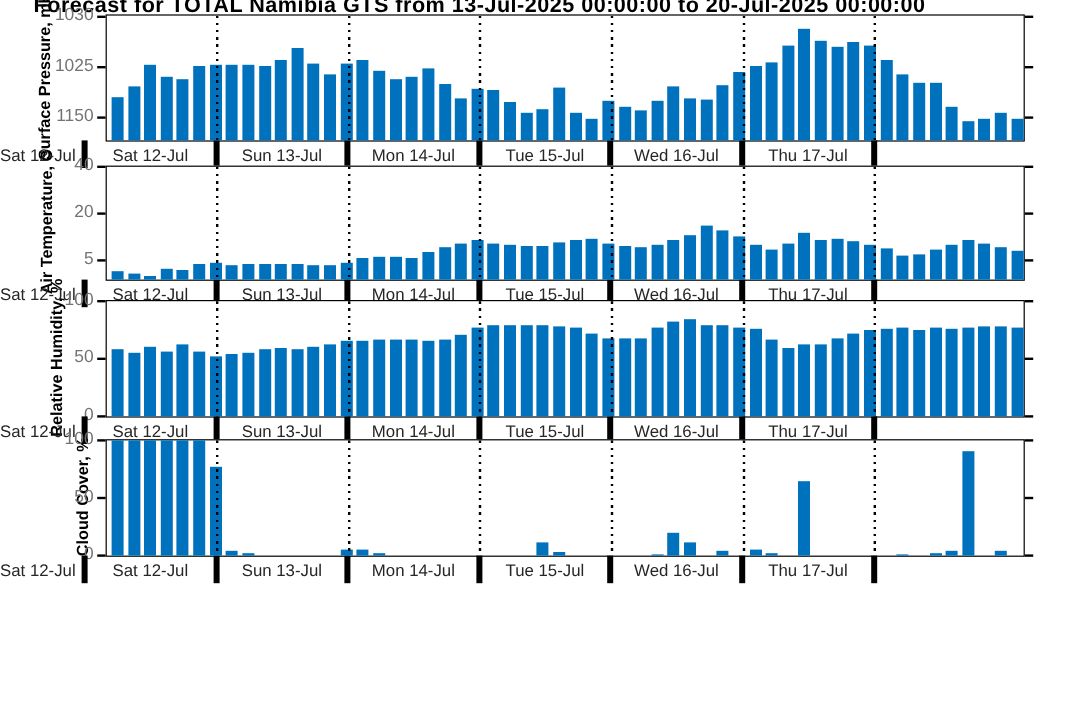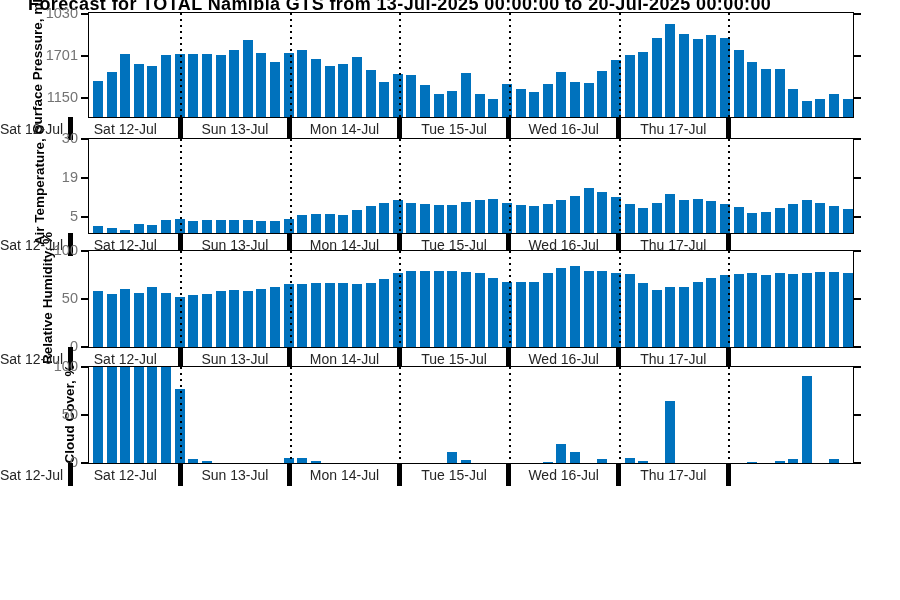--- a/index.html
+++ b/index.html
@@ -99,21 +99,21 @@
         <div class="dots" style="left: 529.5px; height: 104px;"></div>
         <div class="dots" style="left: 639.1px; height: 104px;"></div>
         <div class="tickmark" style="left: -8px; top: 83.7871px;"></div>
         <div class="tickmark" style="left: 765px; top: 83.7871px;"></div>
         <div class="tickmark" style="left: -8px; top: 42.0201px;"></div>
         <div class="tickmark" style="left: 765px; top: 42.0201px;"></div>
         <div class="tickmark" style="left: -8px; top: 0.253012px;"></div>
         <div class="tickmark" style="left: 765px; top: 0.253012px;"></div>
       </div>
       <div class="ytick-label" style="left: 26px; top: 86.7871px;">1150</div>
-      <div class="ytick-label" style="left: 26px; top: 45.0201px;">1701</div>
+      <div class="ytick-label" style="left: 26px; top: 45.0201px;">1025</div>
       <div class="ytick-label" style="left: 26px; top: 3.25301px;">1030</div>
       <div class="thickmark" style="left: 68px; top: 117px; height: 23px;"></div>
       <div class="thickmark" style="left: 177.6px; top: 117px; height: 23px;"></div>
       <div class="thickmark" style="left: 287.2px; top: 117px; height: 23px;"></div>
       <div class="thickmark" style="left: 396.8px; top: 117px; height: 23px;"></div>
       <div class="thickmark" style="left: 506.4px; top: 117px; height: 23px;"></div>
       <div class="thickmark" style="left: 616px; top: 117px; height: 23px;"></div>
       <div class="thickmark" style="left: 725.6px; top: 117px; height: 23px;"></div>
       <div class="day-label" style="left: 70.3px; top: 121px;">Sat 12-Jul</div>
       <div class="day-label" style="left: 179.9px; top: 121px;">Sun 13-Jul</div>
@@ -186,22 +186,22 @@
         <div class="dots" style="left: 529.5px; height: 94px;"></div>
         <div class="dots" style="left: 639.1px; height: 94px;"></div>
         <div class="tickmark" style="left: -8px; top: 76.5258px;"></div>
         <div class="tickmark" style="left: 765px; top: 76.5258px;"></div>
         <div class="tickmark" style="left: -8px; top: 37.7629px;"></div>
         <div class="tickmark" style="left: 765px; top: 37.7629px;"></div>
         <div class="tickmark" style="left: -8px; top: -1px;"></div>
         <div class="tickmark" style="left: 765px; top: -1px;"></div>
       </div>
       <div class="ytick-label" style="left: 26px; top: 205.526px;">5</div>
-      <div class="ytick-label" style="left: 26px; top: 166.763px;">19</div>
-      <div class="ytick-label" style="left: 26px; top: 128px;">30</div>
+      <div class="ytick-label" style="left: 26px; top: 166.763px;">20</div>
+      <div class="ytick-label" style="left: 26px; top: 128px;">40</div>
       <div class="thickmark" style="left: 68px; top: 233px; height: 23px;"></div>
       <div class="thickmark" style="left: 177.6px; top: 233px; height: 23px;"></div>
       <div class="thickmark" style="left: 287.2px; top: 233px; height: 23px;"></div>
       <div class="thickmark" style="left: 396.8px; top: 233px; height: 23px;"></div>
       <div class="thickmark" style="left: 506.4px; top: 233px; height: 23px;"></div>
       <div class="thickmark" style="left: 616px; top: 233px; height: 23px;"></div>
       <div class="thickmark" style="left: 725.6px; top: 233px; height: 23px;"></div>
       <div class="day-label" style="left: 70.3px; top: 237px;">Sat 12-Jul</div>
       <div class="day-label" style="left: 179.9px; top: 237px;">Sun 13-Jul</div>
       <div class="day-label" style="left: 289.5px; top: 237px;">Mon 14-Jul</div>

